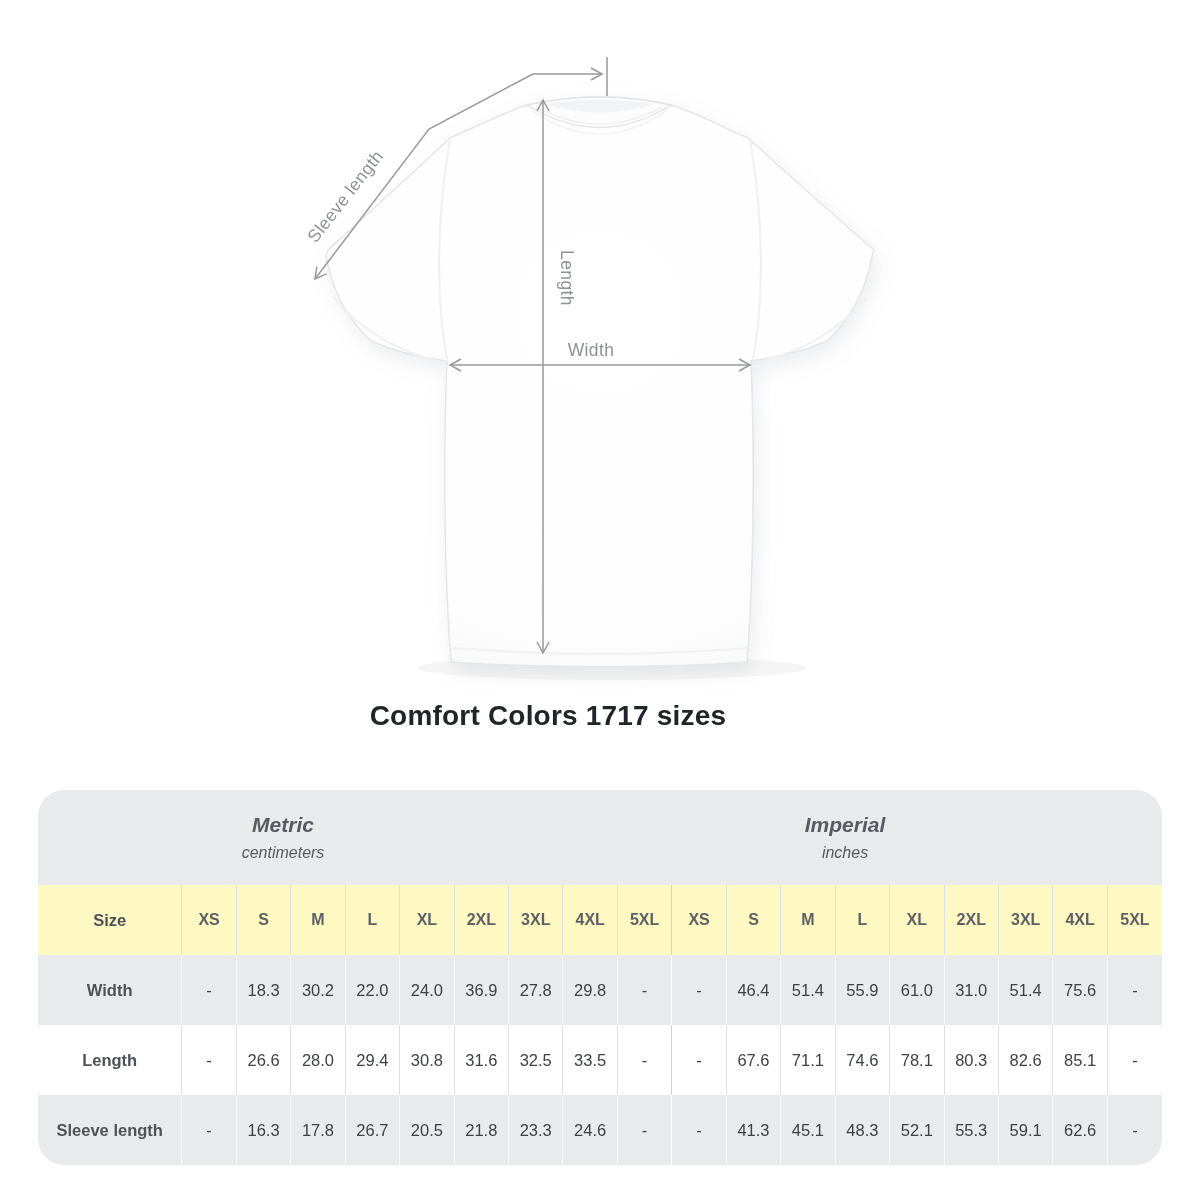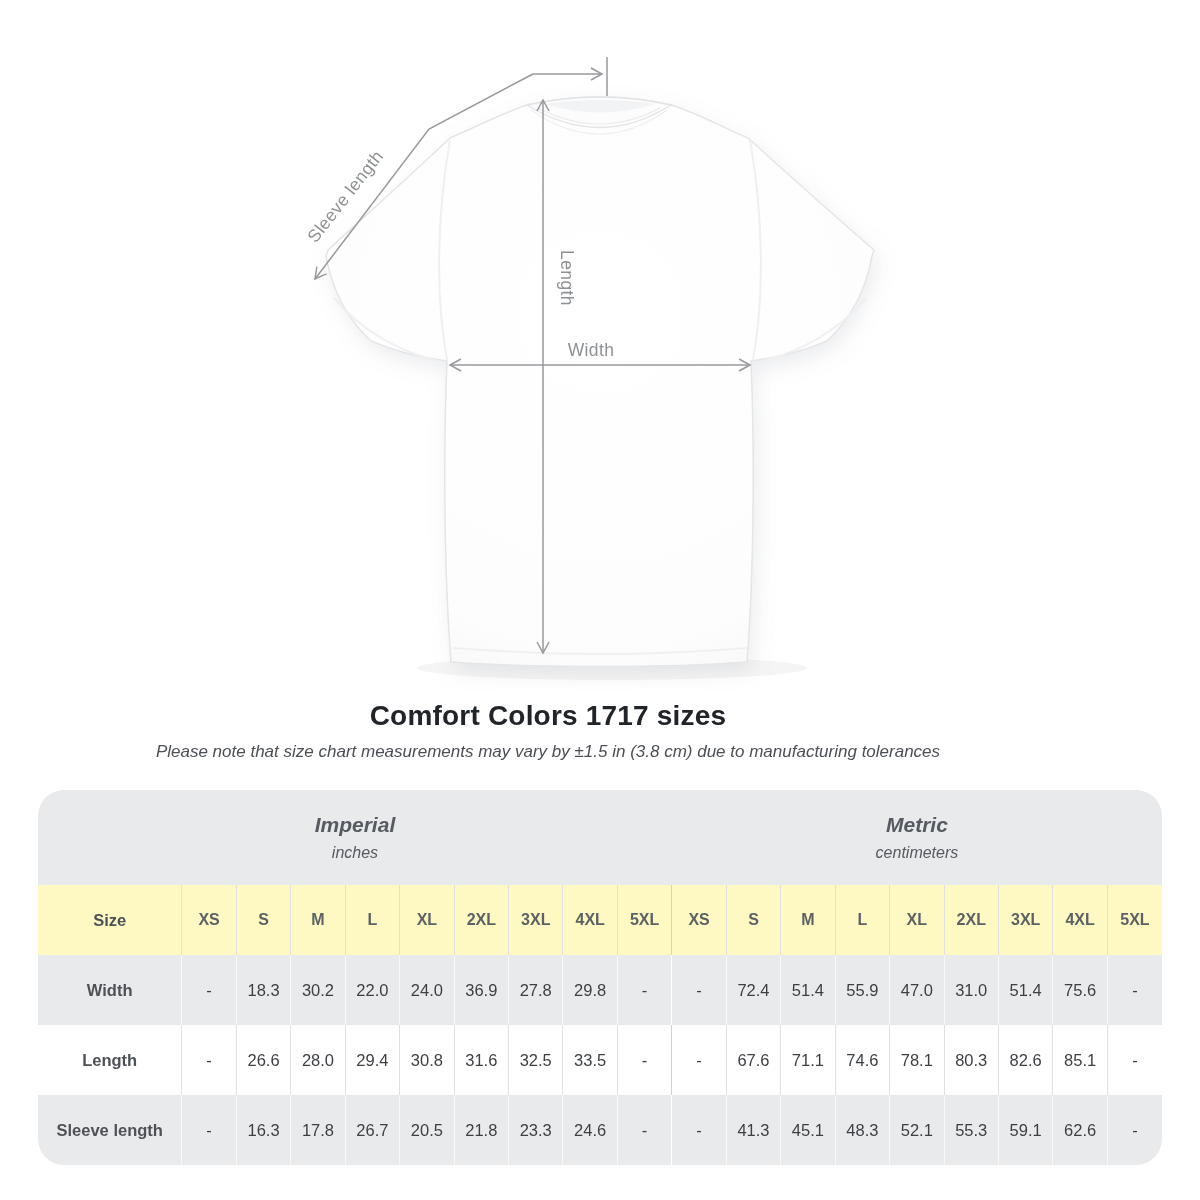--- a/index.html
+++ b/index.html
@@ -104,32 +104,31 @@
     <g fill="#8e9194" font-size="17.5" letter-spacing="0.4">
       <text transform="translate(350,200) rotate(-52)" text-anchor="middle">Sleeve length</text>
       <text transform="translate(561,278) rotate(90)" text-anchor="middle">Length</text>
       <text x="591" y="356" text-anchor="middle">Width</text>
     </g>
   </svg>
 </div>
 
 <div class="title-block">
   <h1 class="page-title">Comfort Colors 1717 sizes</h1>
-  <p class="page-subtitle">Please note that size chart measurements may vary by ±1.5 in (3.8 cm) due to manufacturing tolerances</p>
 </div>
 
 <div class="size-table">
   <div class="unit-header">
+    <div class="unit metric">
+      <div class="unit-name">Metric</div>
+      <div class="unit-sub">centimeters</div>
+    </div>
     <div class="unit imperial">
       <div class="unit-name">Imperial</div>
       <div class="unit-sub">inches</div>
-    </div>
-    <div class="unit metric">
-      <div class="unit-name">Metric</div>
-      <div class="unit-sub">centimeters</div>
     </div>
   </div>
 
   <table>
     <colgroup>
       <col class="label-col">
       <col class="data-col">
         <col class="data-col">
         <col class="data-col">
         <col class="data-col">
@@ -177,24 +176,24 @@
         <td>-</td>
         <td>18.3</td>
         <td>30.2</td>
         <td>22.0</td>
         <td>24.0</td>
         <td>36.9</td>
         <td>27.8</td>
         <td>29.8</td>
         <td>-</td>
         <td class="group-start">-</td>
-        <td>72.4</td>
+        <td>46.4</td>
         <td>51.4</td>
         <td>55.9</td>
-        <td>47.0</td>
+        <td>61.0</td>
         <td>31.0</td>
         <td>51.4</td>
         <td>75.6</td>
         <td>-</td>
       </tr>
       <tr>
         <th>Length</th>
         <td>-</td>
         <td>26.6</td>
         <td>28.0</td>

